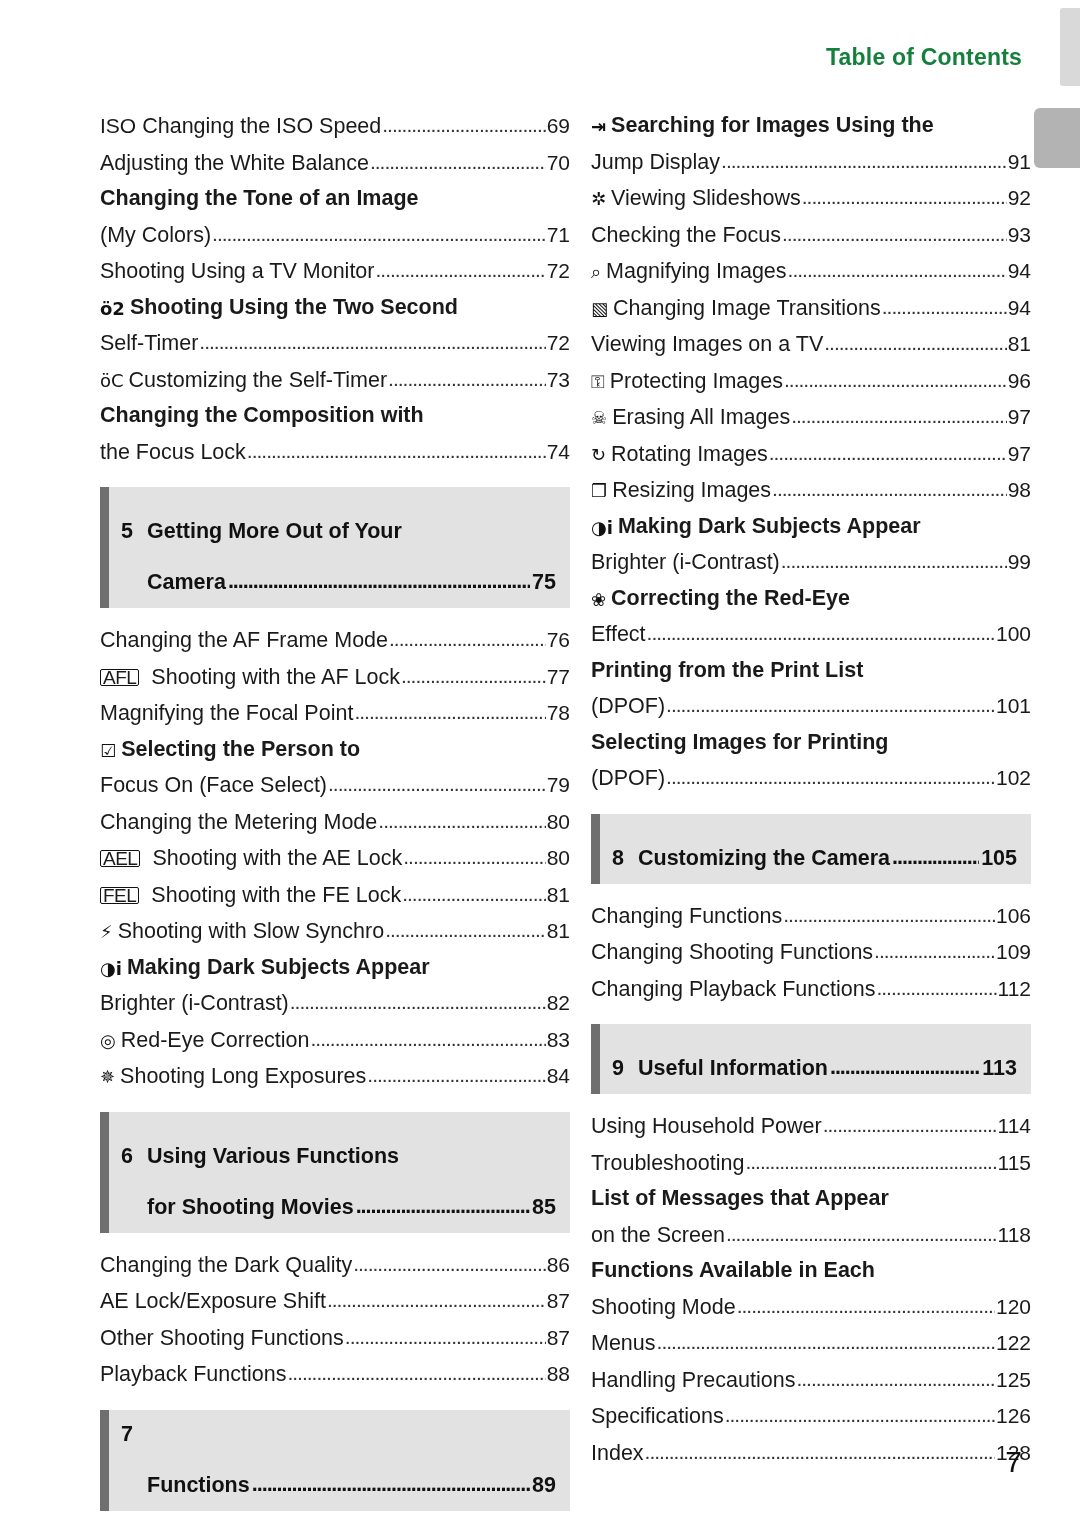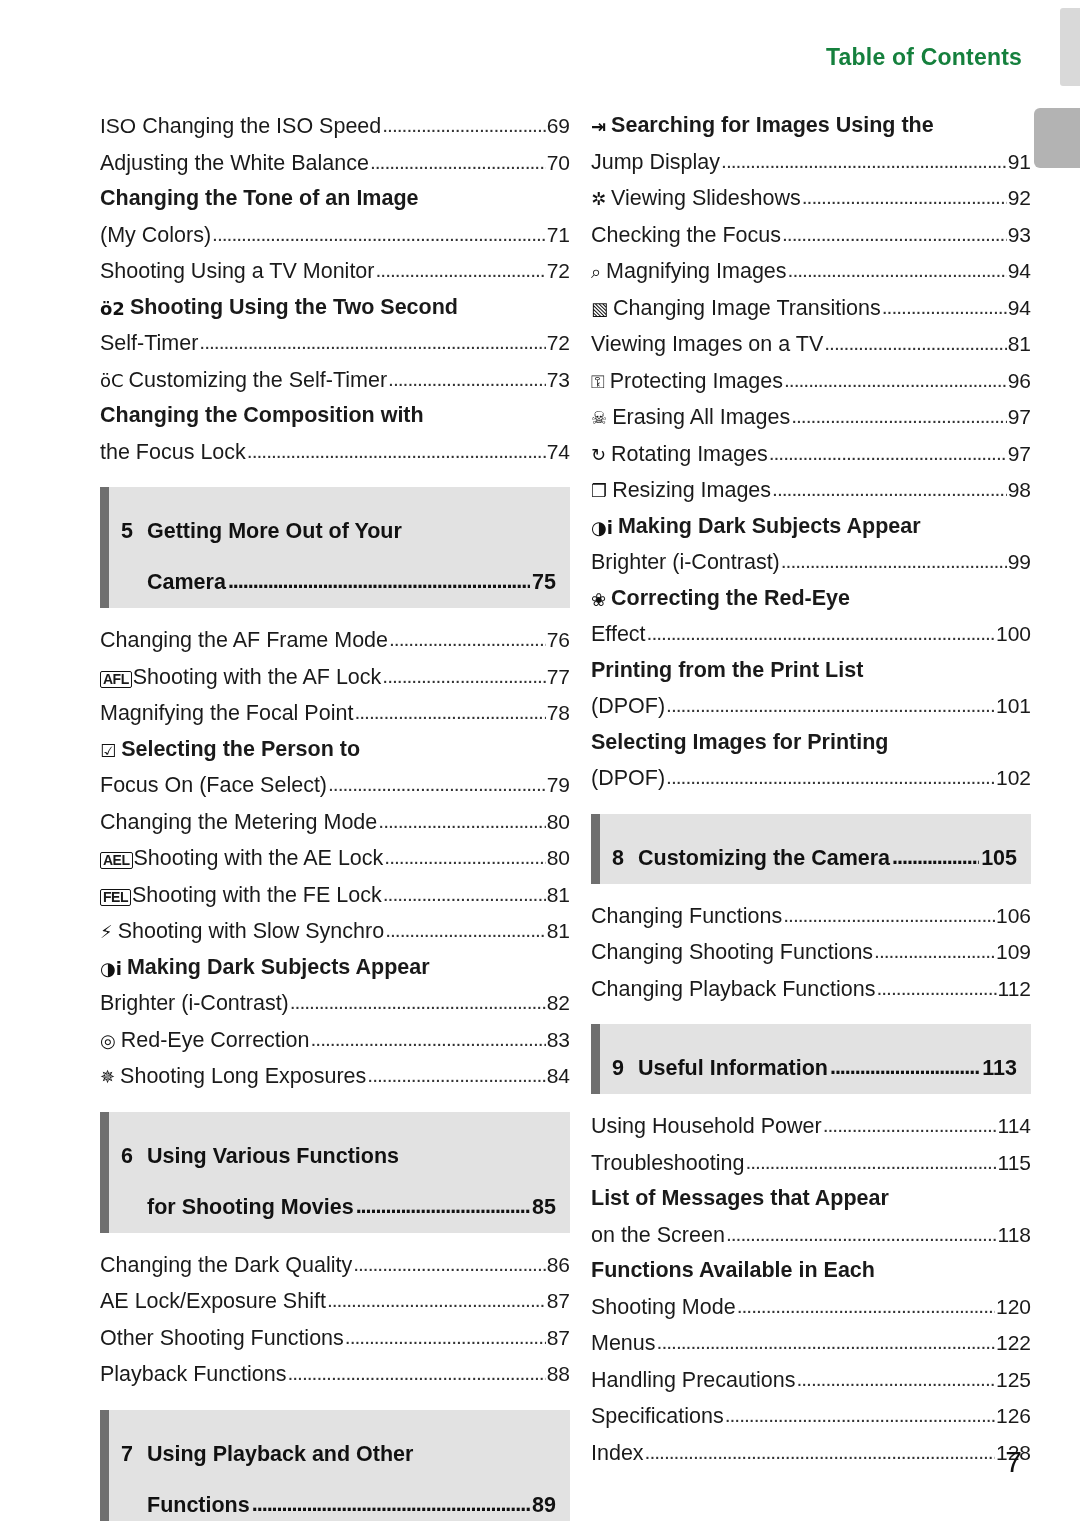--- a/index.html
+++ b/index.html
@@ -95,26 +95,26 @@
     vertical-align: -1px;
     margin-right: 5px;
     color: #111;
     font-family: "DejaVu Sans", sans-serif;
   }
   .gl-box {
     display: inline-block;
     border: 1.6px solid #111;
     border-radius: 2px;
     padding: 0px 2px;
-    font-size: 14px;
-    font-weight: bold;
+    font-size: 19px;
+    font-weight: normal;
     line-height: 15px;
     letter-spacing: -0.5px;
     vertical-align: 1px;
-    margin-right: 1px;
+    margin-right: 12px;
     font-family: "Liberation Sans", sans-serif;
   }
   .gl-iso {
     display: inline-block;
     font-size: 21px;
     font-weight: 500;
     letter-spacing: 0px;
     margin-right: 6px;
     font-family: "Liberation Sans", sans-serif;
   }
@@ -358,21 +358,20 @@
       <div class="entry">
         <div class="entry-row">
           <span class="txt">Playback Functions</span>
           <span class="lead">........................................................................................................................................................................................................</span>
           <span class="pg">88</span>
         </div>
       </div>
       <div class="chapter">
         <div class="line">
           <span class="num">7</span>
-          <span class="ttl">Using Playback and Other</span>
         </div>
         <div class="line line2">
           <span class="ttl">Functions</span>
           <span class="lead">........................................................................................................................................................................................................</span>
           <span class="pg">89</span>
         </div>
       </div>
       <div class="entry">
         <div class="entry-row">
           <span class="txt">(Index Display)</span>

